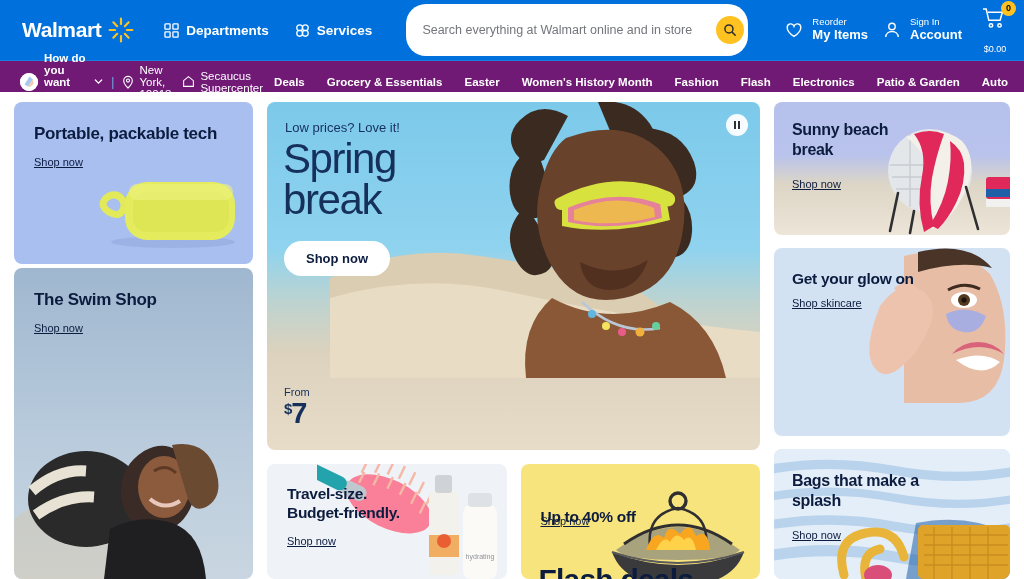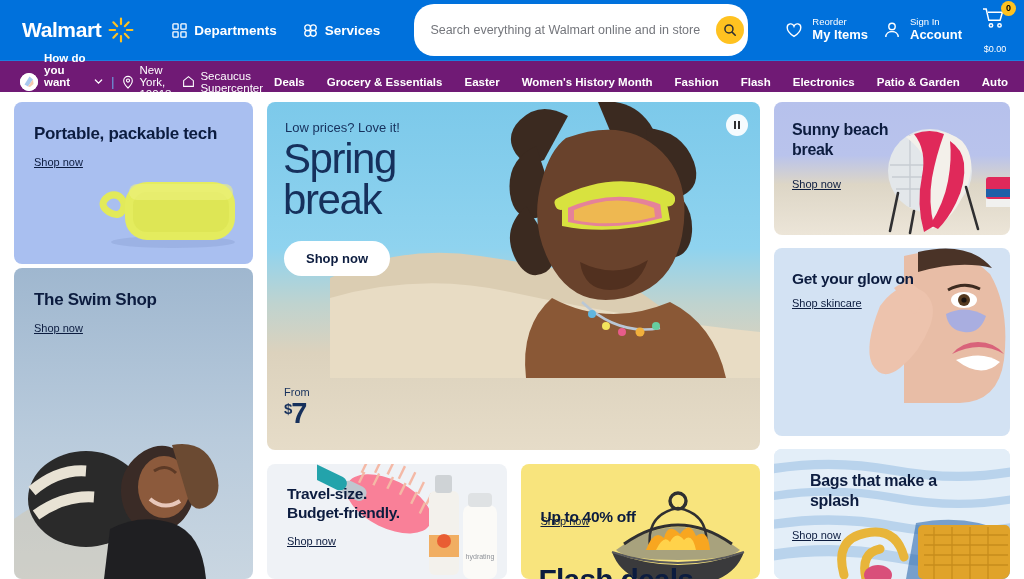--- a/index.html
+++ b/index.html
@@ -19,21 +19,21 @@
     padding: 0 14px 0 22px;
     gap: 0;
   }
   .logo-wrap { display: flex; align-items: center; gap: 7px; }
   .logo-text {
     color: #fff; font-size: 21px; font-weight: bold;
     letter-spacing: -0.4px;
   }
   .spark { width: 26px; height: 26px; flex: 0 0 26px; }
 
-  .hnav { display: flex; align-items: center; gap: 7px; margin-left: 38px; cursor: pointer; }
+  .hnav { display: flex; align-items: center; gap: 7px; margin-left: 30px; cursor: pointer; }
   .hnav + .hnav { margin-left: 26px; }
   .hnav-label { color: #fff; font-size: 13.5px; font-weight: bold; }
   .grid-icon { width: 15px; height: 15px; display: block; }
 
   .search-wrap {
     flex: 1;
     margin: 0 22px 0 34px;
     height: 52px;
     background: #fff;
     border-radius: 20px;
@@ -203,21 +203,21 @@
   
   .c-towels { height: 133px; background: linear-gradient(#b6c1ec 0%, #b9c3ec 40%, #ddd6c6 62%, #ece5d8 100%); }
   .c-towels .card-title { top: 18px; left: 18px; font-size: 16px; line-height: 1.22; }
   .c-towels .shoplink { top: 76px; left: 18px; }
 
   .c-glow { height: 188px; background: #d3e2f3; }
   .c-glow .card-title { top: 22px; left: 18px; font-size: 15.5px; }
   .c-glow .shoplink { top: 49px; left: 18px; }
 
   .c-bags { flex: 1; background: #dce9f6; }
-  .c-bags .card-title { top: 22px; left: 36px; font-size: 16px; line-height: 1.25; }
+  .c-bags .card-title { top: 22px; left: 18px; font-size: 16px; line-height: 1.25; }
   .c-bags .shoplink { top: 80px; left: 18px; }
 
   svg { display: block; }
 </style>
 </head>
 <body>
 
 <div class="header">
 
   <div class="logo-wrap">

